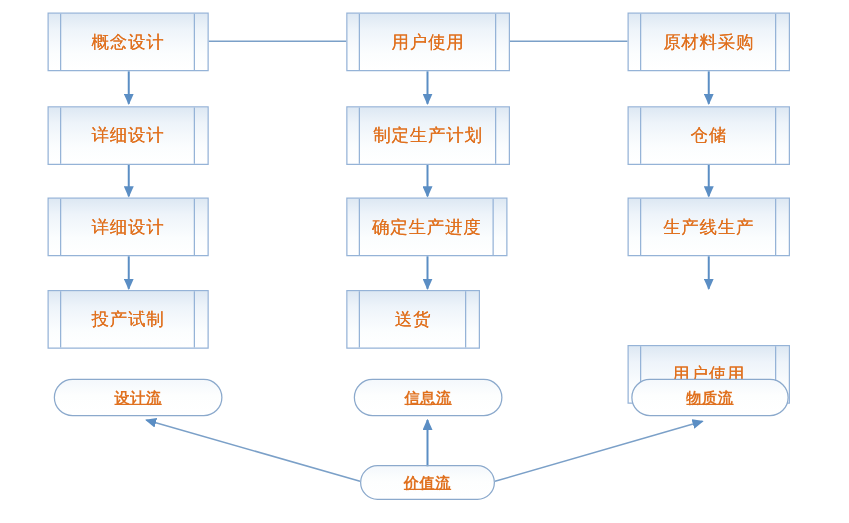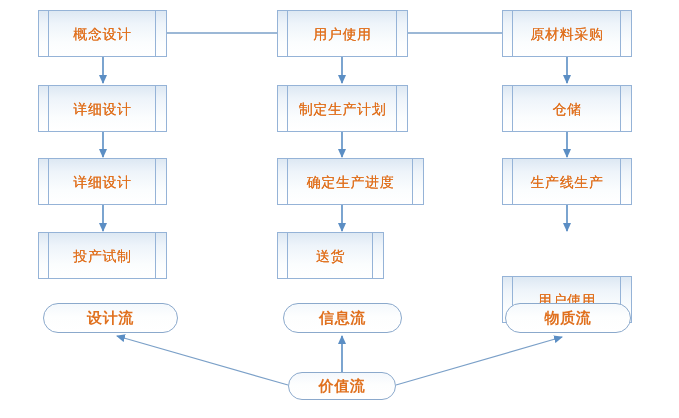--- a/index.html
+++ b/index.html
@@ -76,25 +76,26 @@
     box-sizing: border-box;
     border: 1px solid #8ba9cc;
     border-radius: 999px;
     background: linear-gradient(to bottom, #f4f8fc 0%, #fdfefe 45%, #ffffff 100%);
     display: flex;
     align-items: center;
     justify-content: center;
   }
   .pill-label {
     color: #e0711f;
-    font-size: 15px;
+    font-size: 12px;
     font-weight: bold;
     letter-spacing: 0.6px;
     line-height: 1;
     white-space: nowrap;
+    text-decoration: underline;
   }
 </style>
 </head>
 <body>
 
 <div id="diagram-root">
 
   <svg id="connector-layer" viewBox="0 0 679 418" width="679" height="418" xmlns="http://www.w3.org/2000/svg">
     <defs>
       <marker id="arrowhead" markerWidth="9" markerHeight="8" refX="8" refY="4" orient="auto" markerUnits="userSpaceOnUse">
@@ -148,21 +149,21 @@
   </div>
 
   <div class="proc-node" style="left:277px; top:10px;  width:131px; height:47px;">
     <span class="proc-label">用户使用</span>
   </div>
 
   <div class="proc-node" style="left:277px; top:85px;  width:131px; height:47px;">
     <span class="proc-label">制定生产计划</span>
   </div>
 
-  <div class="proc-node" style="left:277px; top:158px; width:147px; height:47px;">
+  <div class="proc-node" style="left:277px; top:158px; width:129px; height:47px;">
     <span class="proc-label">确定生产进度</span>
   </div>
 
   <div class="proc-node" style="left:277px; top:232px; width:107px; height:47px;">
     <span class="proc-label">送货</span>
   </div>
 
   <div class="proc-node" style="left:502px; top:10px;  width:130px; height:47px;">
     <span class="proc-label">原材料采购</span>
   </div>

